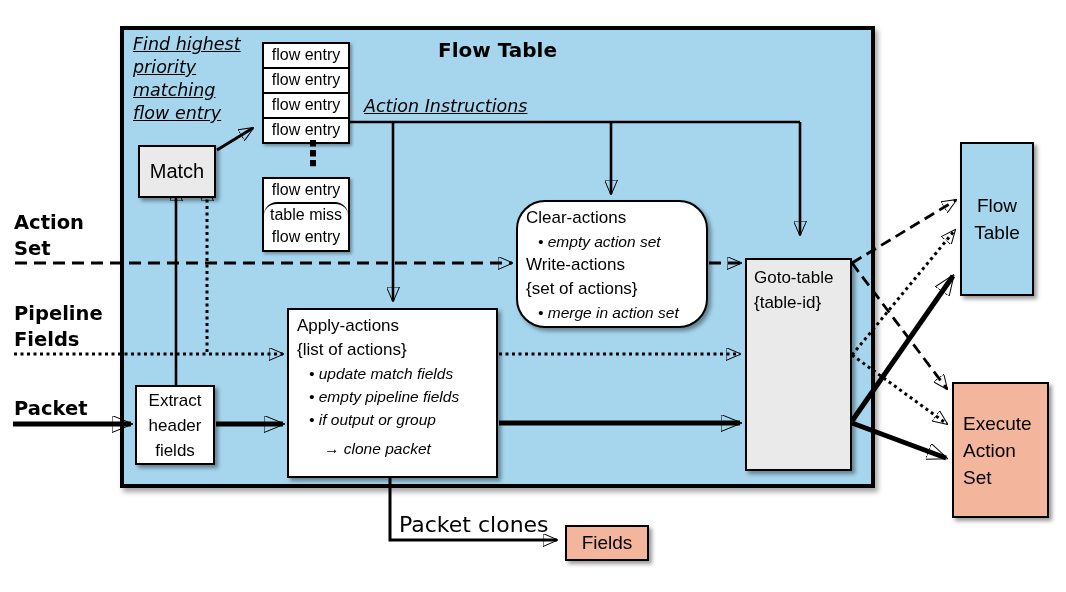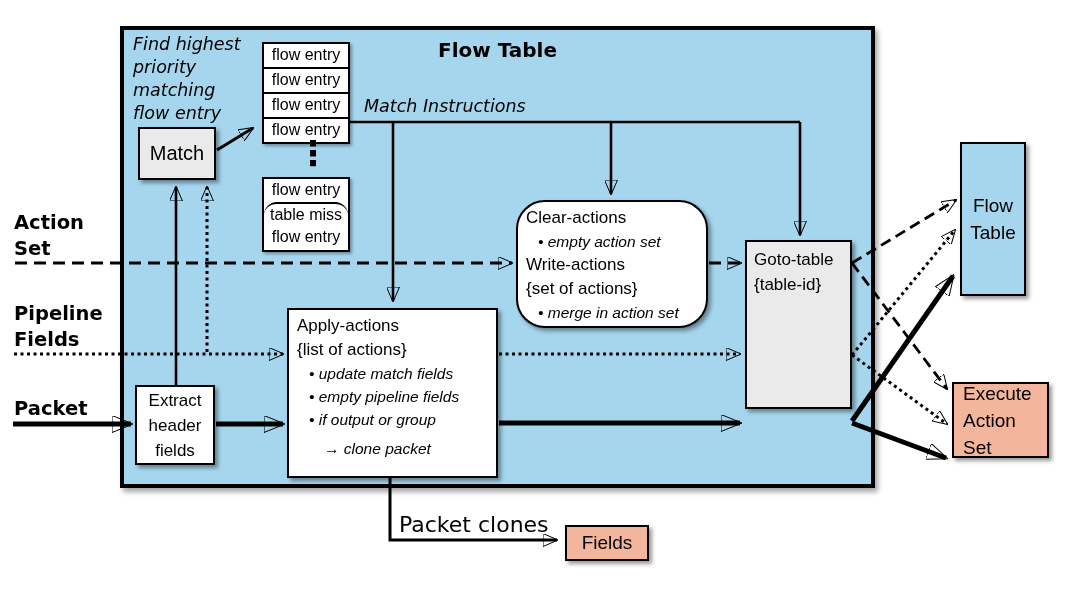--- a/index.html
+++ b/index.html
@@ -20,33 +20,33 @@
     border:4px solid var(--line-black);
     box-shadow:3px 4px 5px rgba(0,0,0,0.35);
   }
   .panel-title{
     left:120px;top:38px;width:755px;text-align:center;
     font-family:"DejaVu Sans", sans-serif;font-weight:bold;font-size:20px;
   }
   .pre{white-space:pre-line;}
   .italic-note{
     font-family:"DejaVu Sans", sans-serif;font-style:italic;
-    font-size:17.5px;line-height:23px;
+    font-size:17.5px;line-height:23px;text-decoration:underline;
   }
   .side-label{
     font-family:"DejaVu Sans", sans-serif;font-weight:bold;
     font-size:19.5px;line-height:26px;white-space:pre-line;
   }
   .box{
     position:absolute;box-sizing:border-box;
     background:var(--white);
     border:2px solid var(--line-black);
     box-shadow:3px 3px 4px rgba(0,0,0,0.40);
   }
-  .gray{background:var(--box-gray);}
+  .gray{background:var(--box-gray);margin-top:18px;}
   .blue{background:var(--panel-blue);}
   .salmon{background:var(--box-salmon);}
   .center-text{display:flex;align-items:center;justify-content:center;text-align:center;}
 
   .fe-stack{background:var(--white);border:2px solid var(--line-black);box-shadow:2px 2px 3px rgba(0,0,0,0.35);}
   .fe-cell{
     height:23px;line-height:22px;text-align:center;font-size:16px;
     border-top:2px solid var(--line-black);
   }
   .fe-cell:first-child{border-top:none;}
@@ -133,62 +133,62 @@
   </div>
 
   <div class="abs ellipsis" style="left:296px;top:136px;">⋮</div>
 
   <div class="abs fe-stack" style="left:262px;top:177px;width:88px;">
     <div class="fe-cell">flow entry</div>
     <div class="fe-cell tall pre">table miss
 flow entry</div>
   </div>
 
-  <div class="abs italic-note" style="left:364px;top:95px;">Match Instructions</div>
+  <div class="abs italic-note" style="left:364px;top:95px;">Action Instructions</div>
 
   <div class="box" style="left:516px;top:200px;width:192px;height:128px;padding:4px 8px;border-radius:29px;">
     <div class="box-line">Clear-actions</div>
     <div class="bullet-line">• empty action set</div>
     <div class="box-line">Write-actions</div>
     <div class="box-line">{set of actions}</div>
     <div class="bullet-line">• merge in action set</div>
   </div>
 
   <div class="box" style="left:287px;top:308px;width:211px;height:170px;padding:4px 8px;">
     <div class="box-line">Apply-actions</div>
     <div class="box-line">{list of actions}</div>
     <div class="bullet-line">• update match fields</div>
     <div class="bullet-line">• empty pipeline fields</div>
     <div class="bullet-line">• if output or group</div>
     <div class="bullet-line indent2">→ clone packet</div>
   </div>
 
-  <div class="box gray" style="left:745px;top:240px;width:107px;height:169px;padding:5px 7px;">
+  <div class="box gray" style="left:745px;top:240px;width:107px;height:213px;padding:5px 7px;">
     <div class="box-line" style="line-height:25px;">Goto-table</div>
     <div class="box-line" style="line-height:25px;">{table-id}</div>
   </div>
 
   <div class="box center-text pre" style="left:135px;top:385px;width:80px;height:80px;font-size:17px;line-height:25px;">
     <span>Extract
 header
 fields</span>
   </div>
 
   <div class="abs side-label" style="left:14px;top:210px;">Action
 Set</div>
   <div class="abs side-label" style="left:14px;top:301px;">Pipeline
 Fields</div>
   <div class="abs side-label" style="left:14px;top:396px;">Packet</div>
 
-  <div class="box blue center-text pre" style="left:960px;top:142px;width:66px;height:154px;font-size:19px;line-height:27px;">
+  <div class="box blue center-text pre" style="left:960px;top:142px;width:74px;height:154px;font-size:19px;line-height:27px;">
     <span>Flow
 Table</span>
   </div>
 
-  <div class="box salmon pre" style="left:952px;top:382px;width:97px;height:76px;font-size:19px;line-height:27px;display:flex;align-items:center;padding-left:9px;">
+  <div class="box salmon pre" style="left:952px;top:382px;width:97px;height:136px;font-size:19px;line-height:27px;display:flex;align-items:center;padding-left:9px;">
     <span>Execute
 Action
 Set</span>
   </div>
 
   <div class="abs" style="left:399px;top:512px;font-size:22px;font-family:'DejaVu Sans', sans-serif;">Packet clones</div>
   <div class="box salmon center-text" style="left:565px;top:525px;width:84px;height:36px;font-size:19px;">
     <span>Fields</span>
   </div>
 

